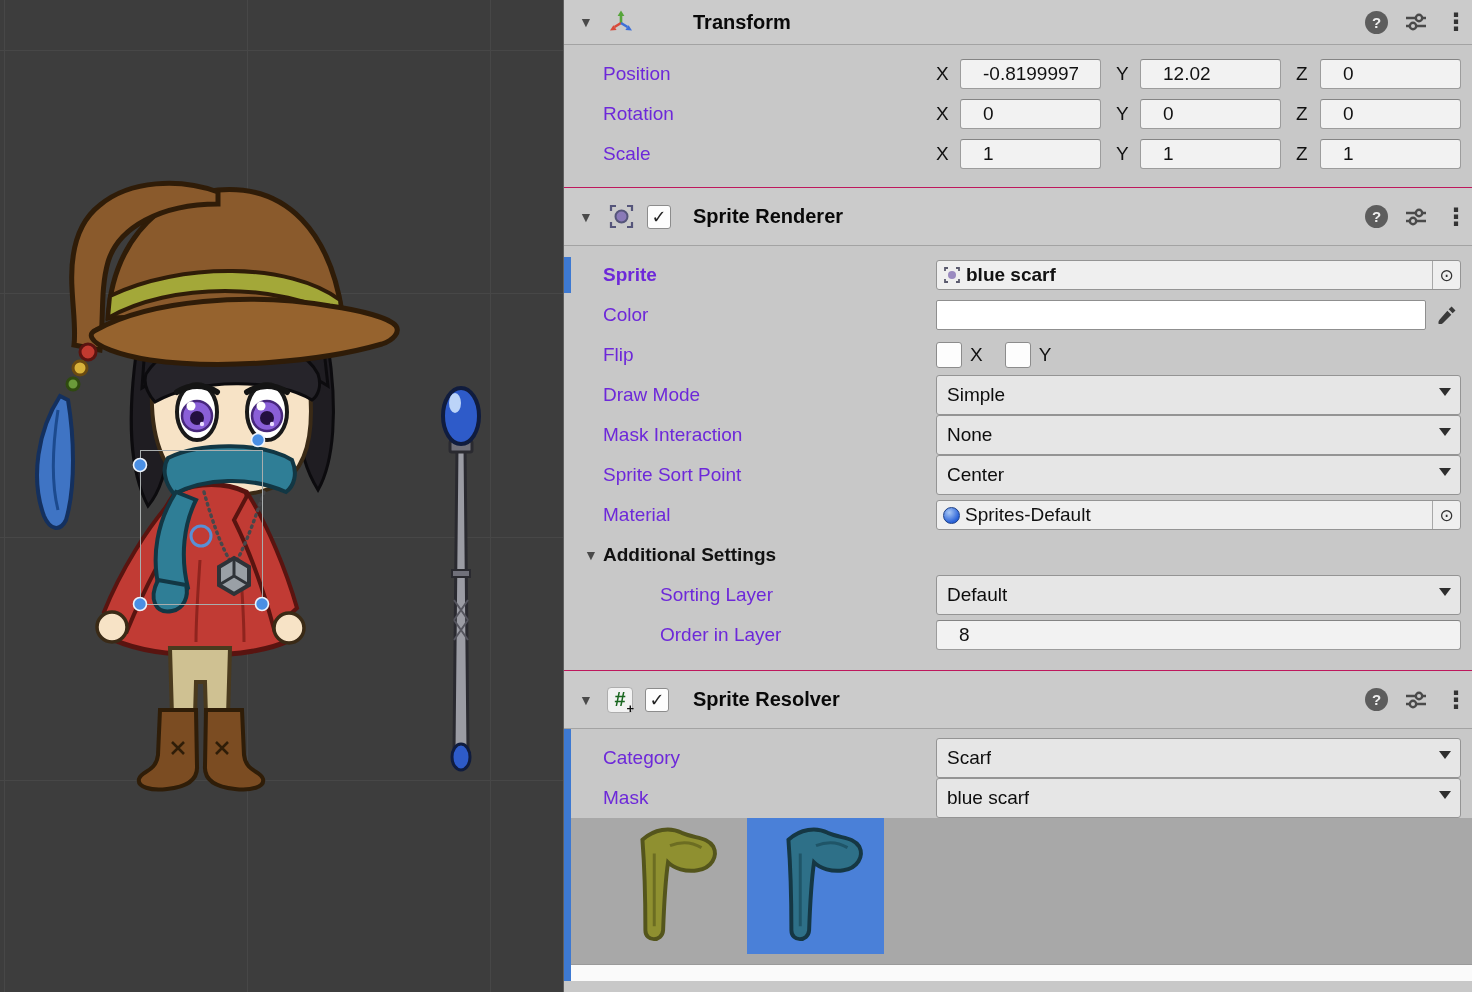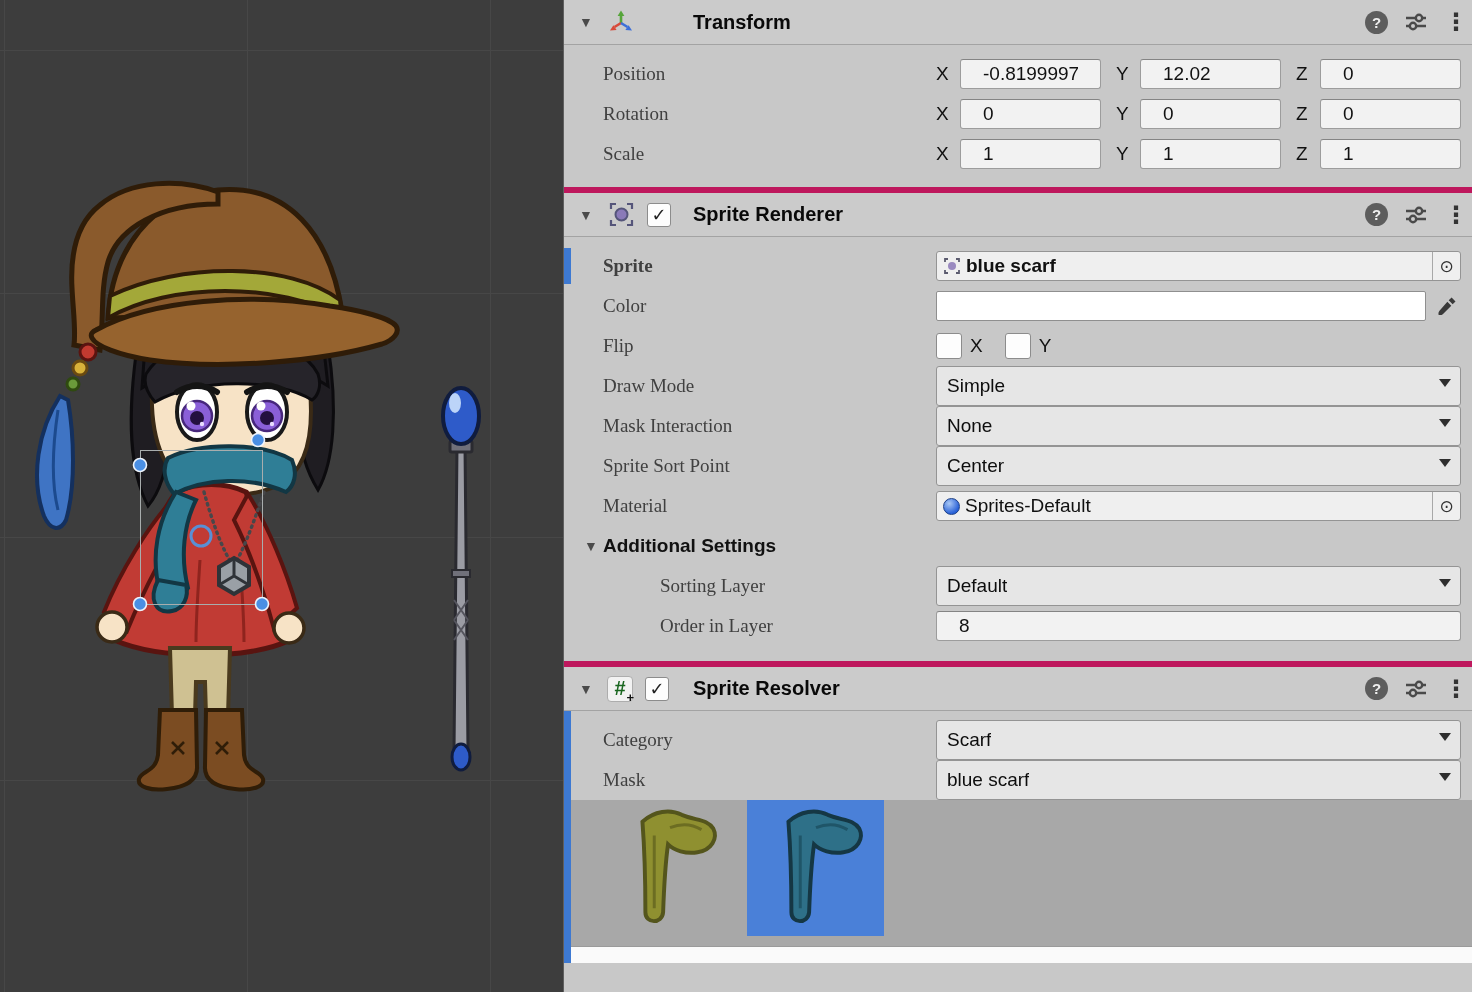--- a/index.html
+++ b/index.html
@@ -7,21 +7,21 @@
   body { font-family:"Liberation Sans","DejaVu Sans",sans-serif; font-size:19px; color:#111; }
   .root { display:flex; width:1472px; height:992px; }
 
   
   .scene { width:563px; height:992px; background:#3d3d3d; position:relative; flex:0 0 563px; }
   .scene svg { display:block; }
 
   
   .inspector { flex:1; height:992px; background:#c8c8c8; border-left:1px solid #5f5f5f; position:relative; overflow:hidden; }
 
-  .comp-header { height:50px; background:#cbcbcb; border-bottom:1px solid #a3a3a3; border-top:6px solid #be185d;
+  .comp-header { height:59px; background:#cbcbcb; border-bottom:1px solid #a3a3a3; border-top:1px solid #be185d;
                  display:flex; align-items:center; padding-left:15px; position:relative; }
   .comp-header.first { height:45px; border-top:none; }
   .foldout { width:18px; font-size:14px; color:#4a4a4a; flex:0 0 18px; }
   .foldout.open::after { content:"▼"; }
   .foldout.collapsed::after { content:"▶"; }
   .hdr-left { width:92px; flex:0 0 92px; display:flex; align-items:center; gap:12px; padding-left:10px; }
   .comp-icon { width:28px; height:28px; display:inline-flex; align-items:center; justify-content:center; }
   .hash-icon { width:26px; height:26px; background:#f2f2f2; border:1px solid #adadad; border-radius:4px;
                display:inline-flex; align-items:center; justify-content:center; font-weight:bold;
                font-size:20px; color:#19661f; position:relative; }
@@ -33,21 +33,21 @@
   .comp-title { font-weight:bold; font-size:20px; color:#090909; margin-left:4px; }
   .hdr-icons { position:absolute; right:14px; top:0; height:100%; display:flex; align-items:center; gap:16px; }
   .help-icon { width:23px; height:23px; border-radius:50%; background:#5d5d5d; color:#efefef;
                display:inline-flex; align-items:center; justify-content:center; font-size:15px; font-weight:bold; }
   .help-icon::after { content:"?"; }
   .kebab-icon { font-size:24px; font-weight:bold; color:#333; width:14px; text-align:center; }
   .kebab-icon::after { content:"⋮"; }
   .preset-icon { display:inline-flex; }
 
   .prop-row { height:40px; display:flex; align-items:center; position:relative; }
-  .prop-label { flex:0 0 372px; padding-left:39px; color:#404040; white-space:nowrap; overflow:hidden;font-family:Liberation Serif, serif; }
+  .prop-label { flex:0 0 372px; padding-left:39px; color:#6d28d9; white-space:nowrap; overflow:hidden; }
   .prop-label.indent { padding-left:96px; }
   .prop-fields { flex:1; display:flex; align-items:center; margin-right:11px; min-width:0; }
   .bold { font-weight:bold; }
 
   .axis { flex:0 0 24px; color:#101010; }
   .nfield { flex:1; min-width:0; height:30px; background:#f2f2f2; border:1px solid #9c9c9c; border-top-color:#848484;
             border-radius:3px; padding:0 22px; font:inherit; font-size:19px; color:#111; outline:none; }
   .nfield.mr { margin-right:15px; }
 
   .dropdown { flex:1; height:40px; background:#e6e6e6; border:1px solid #949494; border-radius:3px;

